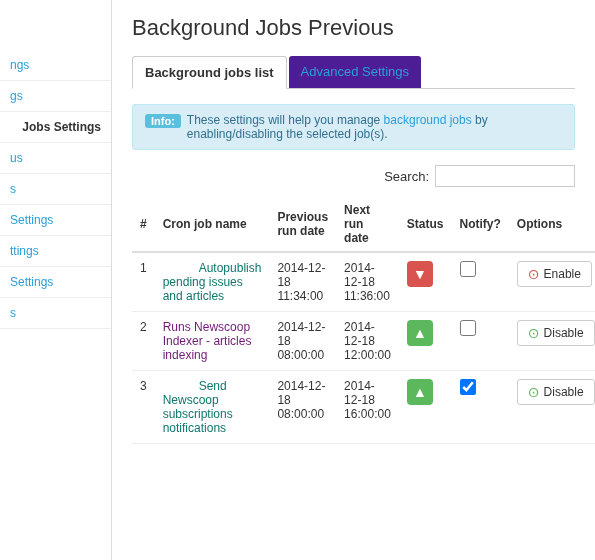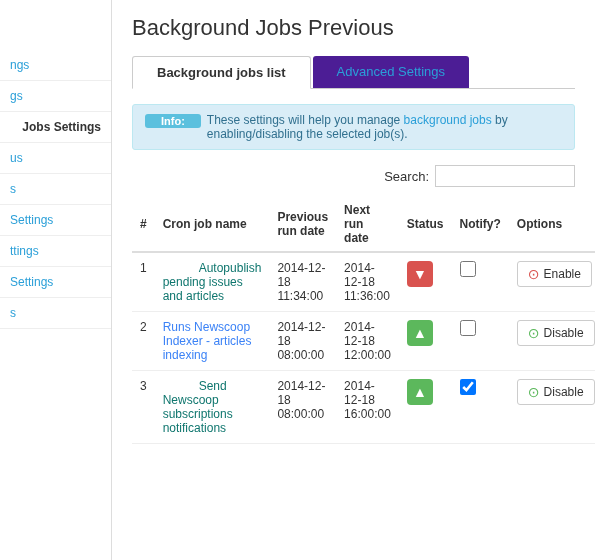--- a/index.html
+++ b/index.html
@@ -44,21 +44,21 @@
       margin-bottom: 15px;
     }
 
     
     .tabs {
       display: flex;
       border-bottom: 1px solid #ccc;
       margin-bottom: 15px;
     }
     .tab {
-      padding: 8px 24px;
+      padding: 8px 12px;
       cursor: pointer;
       font-size: 13px;
       border: 1px solid #ccc;
       border-bottom: none;
       background: #f5f5f5;
       color: #333;
       margin-right: 2px;
       border-radius: 3px 3px 0 0;
     }
     .tab.active {
@@ -84,21 +84,21 @@
       font-size: 12px;
       color: #31708f;
       display: flex;
       align-items: flex-start;
       gap: 6px;
     }
     .info-badge {
       background: #5bc0de;
       color: #fff;
       font-weight: bold;
-      padding: 1px 16px;
+      padding: 1px 6px;
       border-radius: 3px;
       font-size: 11px;
       flex-shrink: 0;
       margin-top: 1px;
     }
     .info-text a {
       color: #2a9fd8;
       text-decoration: none;
     }
 
@@ -201,21 +201,21 @@
     .btn-icon-enable {
       color: #d9534f;
       font-size: 14px;
     }
     .btn-icon-disable {
       color: #5cb85c;
       font-size: 14px;
     }
 
     .cron-name-link {
-      color: #3b82f6;
+      color: #701a75;
       text-decoration: none;
     }
     .cron-name-plain {
       color: #0f766e;
       margin-left: 36px;
     }
   </style>
 </head>
 <body>
 

